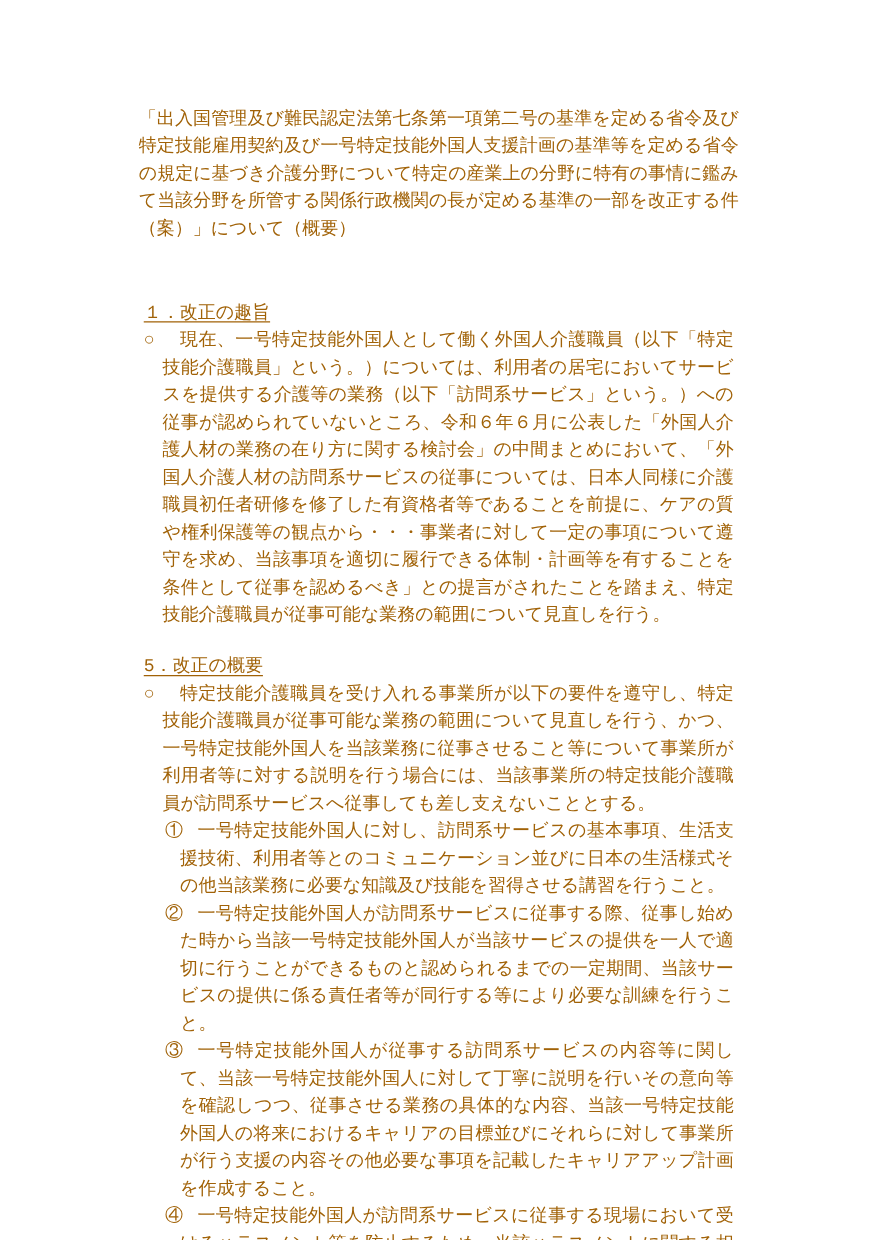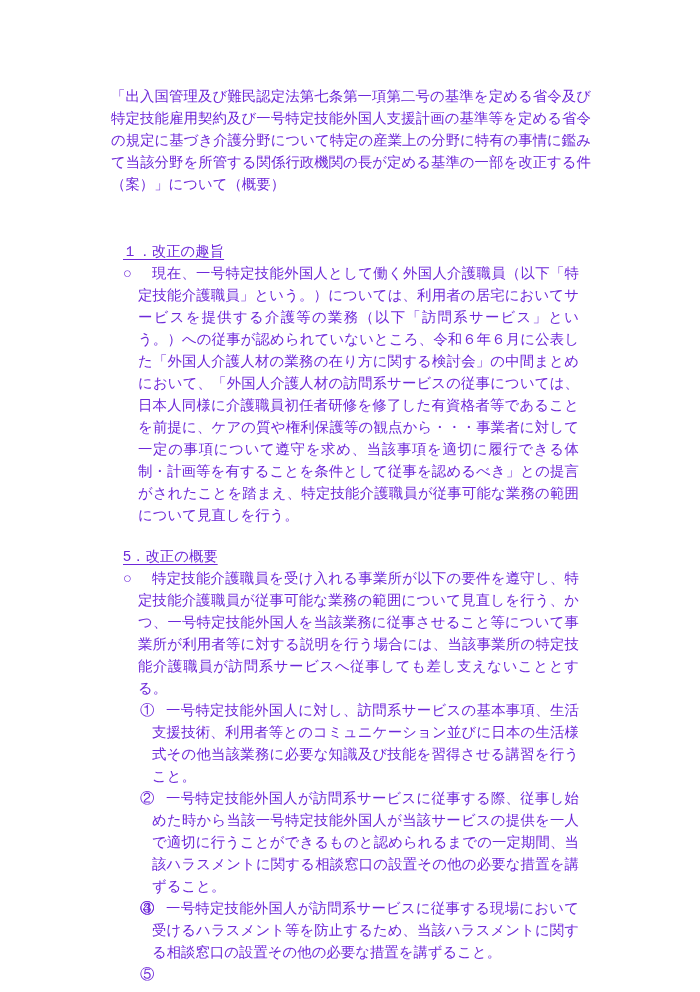--- a/index.html
+++ b/index.html
@@ -9,31 +9,31 @@
   }
   .page {
     position: relative;
     width: 572px;
     height: 992px;
     margin: 0 auto;
     background: #ffffff;
     box-sizing: border-box;
     padding: 85px 45px 0 47px;
     overflow: hidden;
-    color: #6d28d9;
-    font-family: Liberation Sans, sans-serif;
+    color: #a16207;
+    font-family: Liberation Mono, monospace;
     font-size: 14.4px;
     line-height: 22px;
     text-align: justify;
   }
   .doc-title {
     text-align: justify;
     margin: 0;
   }
-  .section { margin: 12px; }
+  .section { margin: 4px; }
   .section-heading {
     display: inline-block;
     text-decoration: underline;
     text-underline-offset: 3px;
     margin: 0;
     font-weight: normal;
     font-size: 14.4px;
     line-height: 22px;
   }
   .section-heading-row.first { margin-top: 45px; }
@@ -89,25 +89,26 @@
       <span>特定技能介護職員を受け入れる事業所が以下の要件を遵守し、特定技能介護職員が従事可能な業務の範囲について見直しを行う、かつ、一号特定技能外国人を当該業務に従事させること等について事業所が利用者等に対する説明を行う場合には、当該事業所の特定技能介護職員が訪問系サービスへ従事しても差し支えないこととする。</span>
     </div>
 
     <div class="num-item">
       <span class="marker">①</span>
       <span>一号特定技能外国人に対し、訪問系サービスの基本事項、生活支援技術、利用者等とのコミュニケーション並びに日本の生活様式その他当該業務に必要な知識及び技能を習得させる講習を行うこと。</span>
     </div>
 
     <div class="num-item">
       <span class="marker">②</span>
-      <span>一号特定技能外国人が訪問系サービスに従事する際、従事し始めた時から当該一号特定技能外国人が当該サービスの提供を一人で適切に行うことができるものと認められるまでの一定期間、当該ハラスメントに関する相談窓口の設置その他の必要な措置を講ずること。</span>
+      <span>一号特定技能外国人が訪問系サービスに従事する際、従事し始めた時から当該一号特定技能外国人が当該サービスの提供を一人で適切に行うことができるものと認められるまでの一定期間、当該サービスの提供に係る責任者等が同行する等により必要な訓練を行うこと。</span>
     </div>
 
     <div class="num-item">
       <span class="marker">③</span>
+      <span>一号特定技能外国人が従事する訪問系サービスの内容等に関して、当該一号特定技能外国人に対して丁寧に説明を行いその意向等を確認しつつ、従事させる業務の具体的な内容、当該一号特定技能外国人の将来におけるキャリアの目標並びにそれらに対して事業所が行う支援の内容その他必要な事項を記載したキャリアアップ計画を作成すること。</span>
     </div>
 
     <div class="num-item">
       <span class="marker">④</span>
       <span>一号特定技能外国人が訪問系サービスに従事する現場において受けるハラスメント等を防止するため、当該ハラスメントに関する相談窓口の設置その他の必要な措置を講ずること。</span>
     </div>
 
     <div class="num-item">
       <span class="marker">⑤</span>
     </div>

